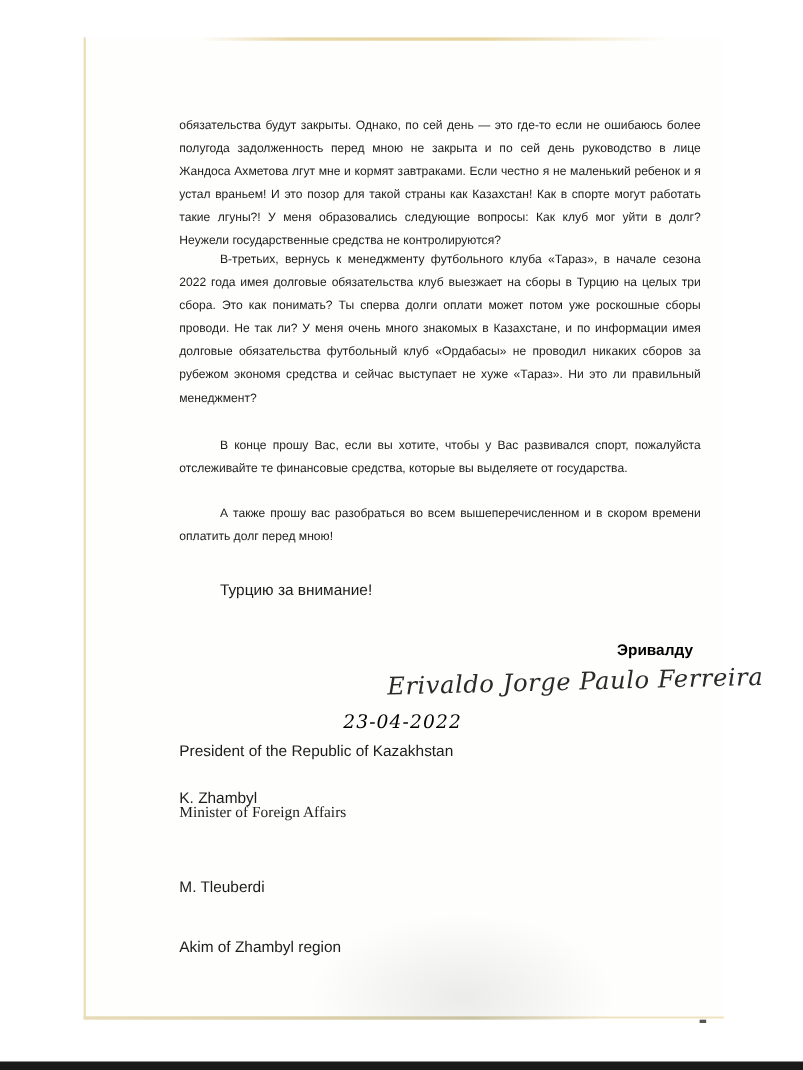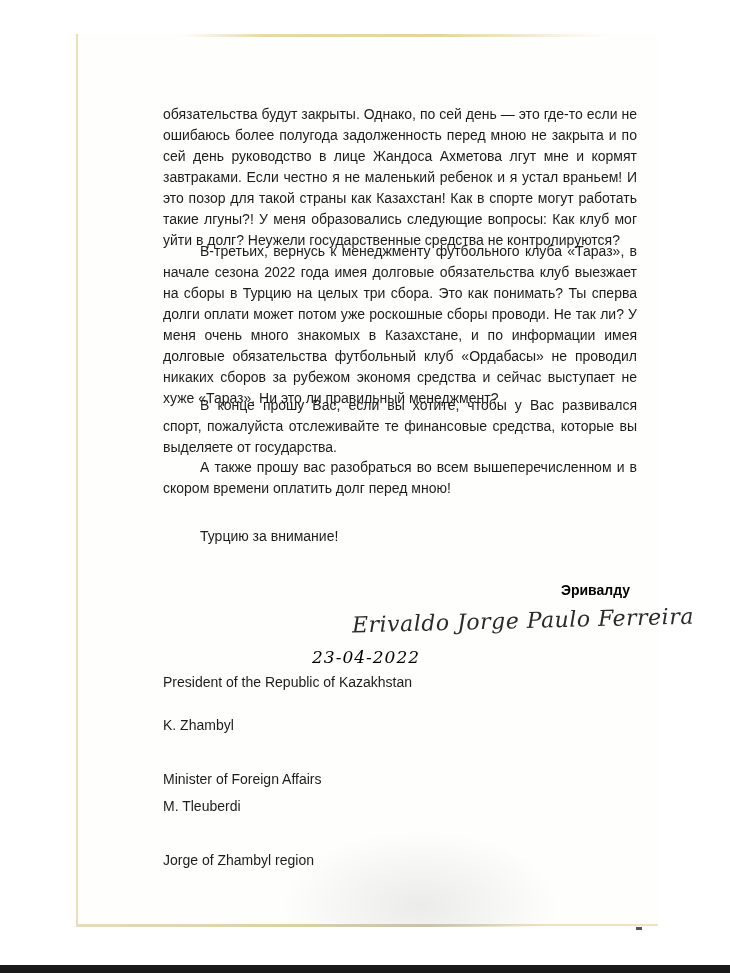--- a/index.html
+++ b/index.html
@@ -25,27 +25,27 @@
   .bottom-bar {
     position: absolute; left: 0; top: 965px; width: 730px; height: 8px;
     background: #1a1a1a;
   }
   .shadow-blob {
     position: absolute; left: 280px; top: 830px; width: 280px; height: 95px;
     background: radial-gradient(ellipse at 50% 80%, rgba(200,200,200,0.35), rgba(255,255,255,0) 70%);
   }
   .body-text {
     position: absolute; left: 163px; width: 474px;
-    font-size: 14px; line-height: 21px; color: #1c1c1c;
+    font-size: 11px; line-height: 21px; color: #1c1c1c;
     text-align: justify;
   }
   .body-text p { margin: 0; }
   .indent { text-indent: 37px; }
   .p1 { top: 104px; }
-  .p2 { top: 241px; }
+  .p2 { top: 226px; }
   .p3 { top: 395px; }
   .p4 { top: 457px; }
   .thanks {
     position: absolute; left: 200px; top: 528px;
     font-size: 14px; color: #1c1c1c;
   }
   .signer {
     position: absolute; right: 100px; top: 582px;
     font-size: 14px; font-weight: bold; color: #000000;
   }
@@ -59,21 +59,21 @@
     position: absolute; left: 312px; top: 647px;
     font-family: "DejaVu Serif", serif; font-style: italic;
     font-size: 17px; color: #000000; letter-spacing: 1px;
   }
   .addressee {
     position: absolute; left: 163px;
     font-size: 14px; color: #1c1c1c;
   }
   .a1 { top: 674px; }
   .a2 { top: 717px; }
-  .a3 { top: 771px; }
+  .a3 { top: 732px; font-family: Liberation Serif, serif; }
   .a4 { top: 798px; }
   .a5 { top: 852px; }
   .corner-mark {
     position: absolute; left: 636px; top: 927px; width: 6px; height: 3px; background: #555;
   }
 </style>
 </head>
 <body>
 
 <div class="page"></div>
@@ -96,16 +96,16 @@
 
 <div class="thanks">Турцию за внимание!</div>
 <div class="signer">Эривалду</div>
 <div class="signature">Erivaldo Jorge Paulo Ferreira</div>
 <div class="sig-date">23-04-2022</div>
 
 <div class="addressee a1">President of the Republic of Kazakhstan</div>
 <div class="addressee a2">K. Zhambyl</div>
 <div class="addressee a3">Minister of Foreign Affairs</div>
 <div class="addressee a4">M. Tleuberdi</div>
-<div class="addressee a5">Jorge of Zhambyl region</div>
+<div class="addressee a5">Akim of Zhambyl region</div>
 
 <div class="corner-mark"></div>
 <div class="bottom-bar"></div>
 
 </body></html>

